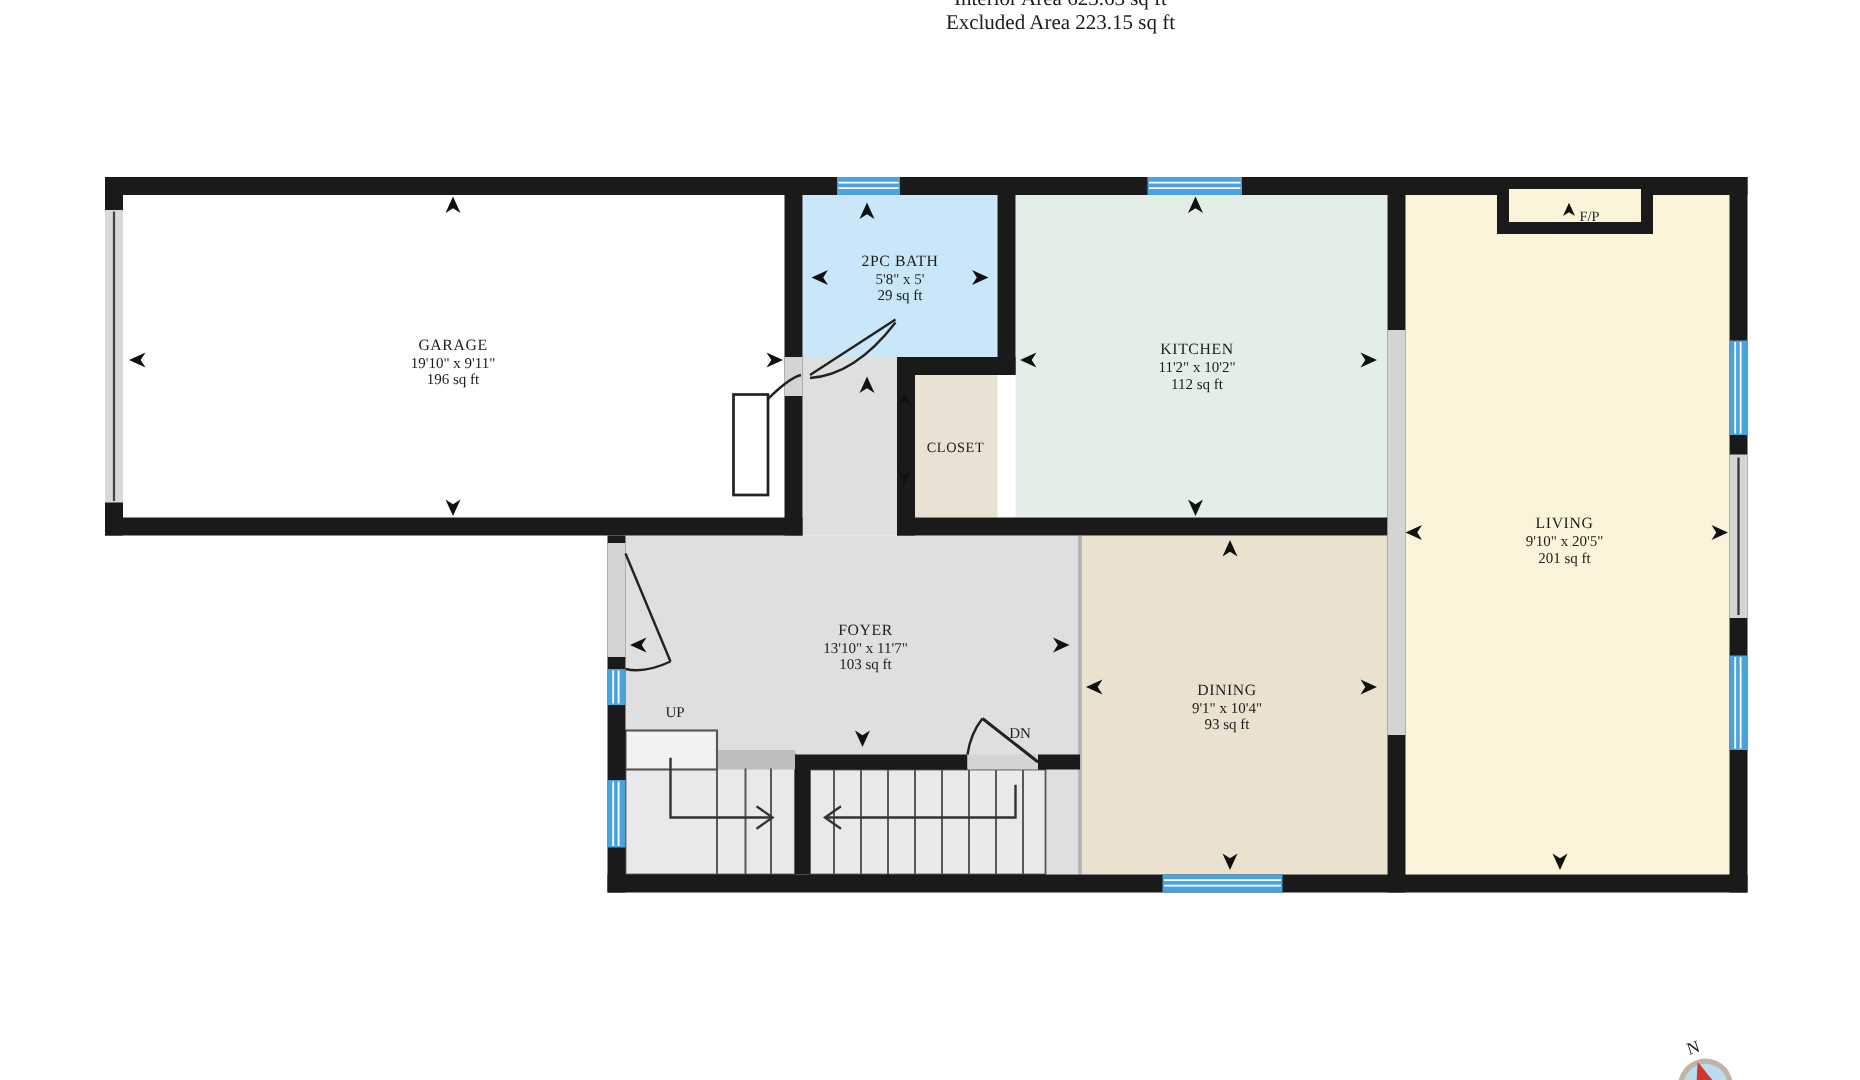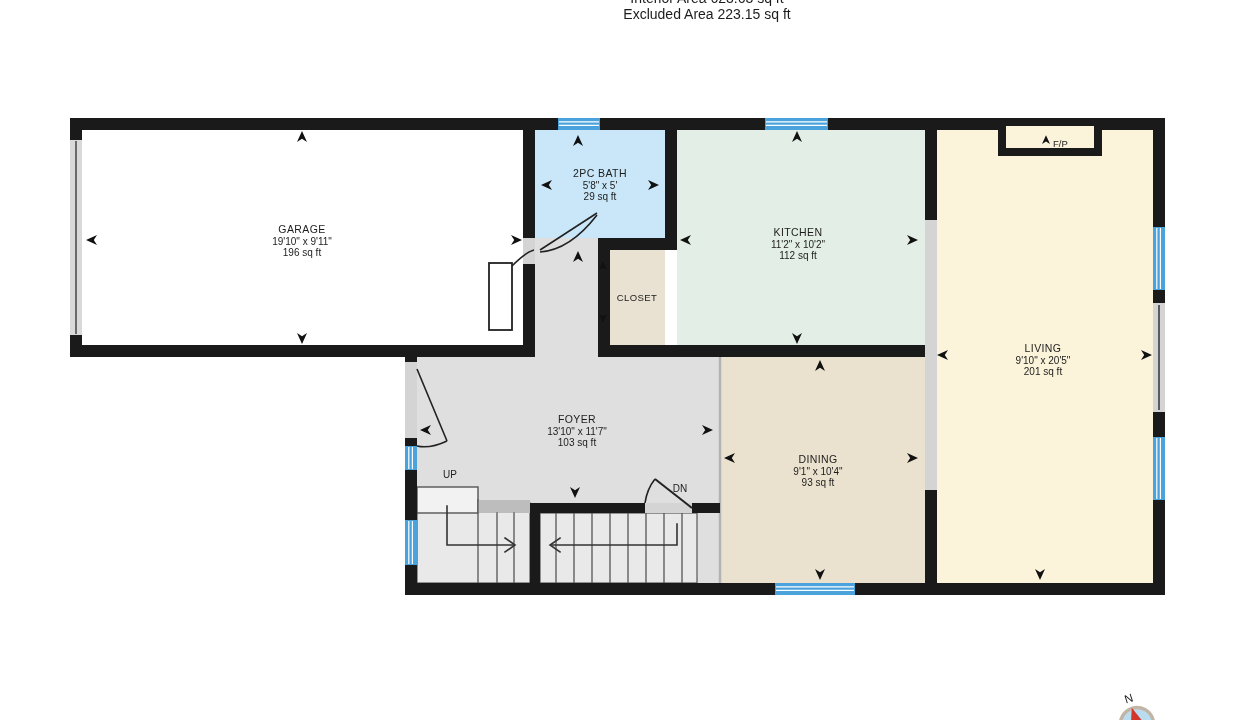--- a/index.html
+++ b/index.html
@@ -1,17 +1,17 @@
 <!DOCTYPE html>
 <html><head>
 <meta charset="utf-8">
 <style>
   html,body{margin:0;padding:0;background:#ffffff;}
   .page{position:relative;width:1240px;height:720px;overflow:hidden;background:#fff;
-        font-family:Liberation Sans, sans-serif;border-radius:10px;}
+        font-family:Liberation Serif, serif;border-radius:10px;}
   svg{display:block;}
   text{fill:#1c1c1c;}
   .roomname{font-size:10.5px;letter-spacing:.4px;}
   .roomdim{font-size:10px;}
   .hdr{font-size:14px;}
   .small{font-size:9.5px;}
 </style>
 </head>
 <body>
 

